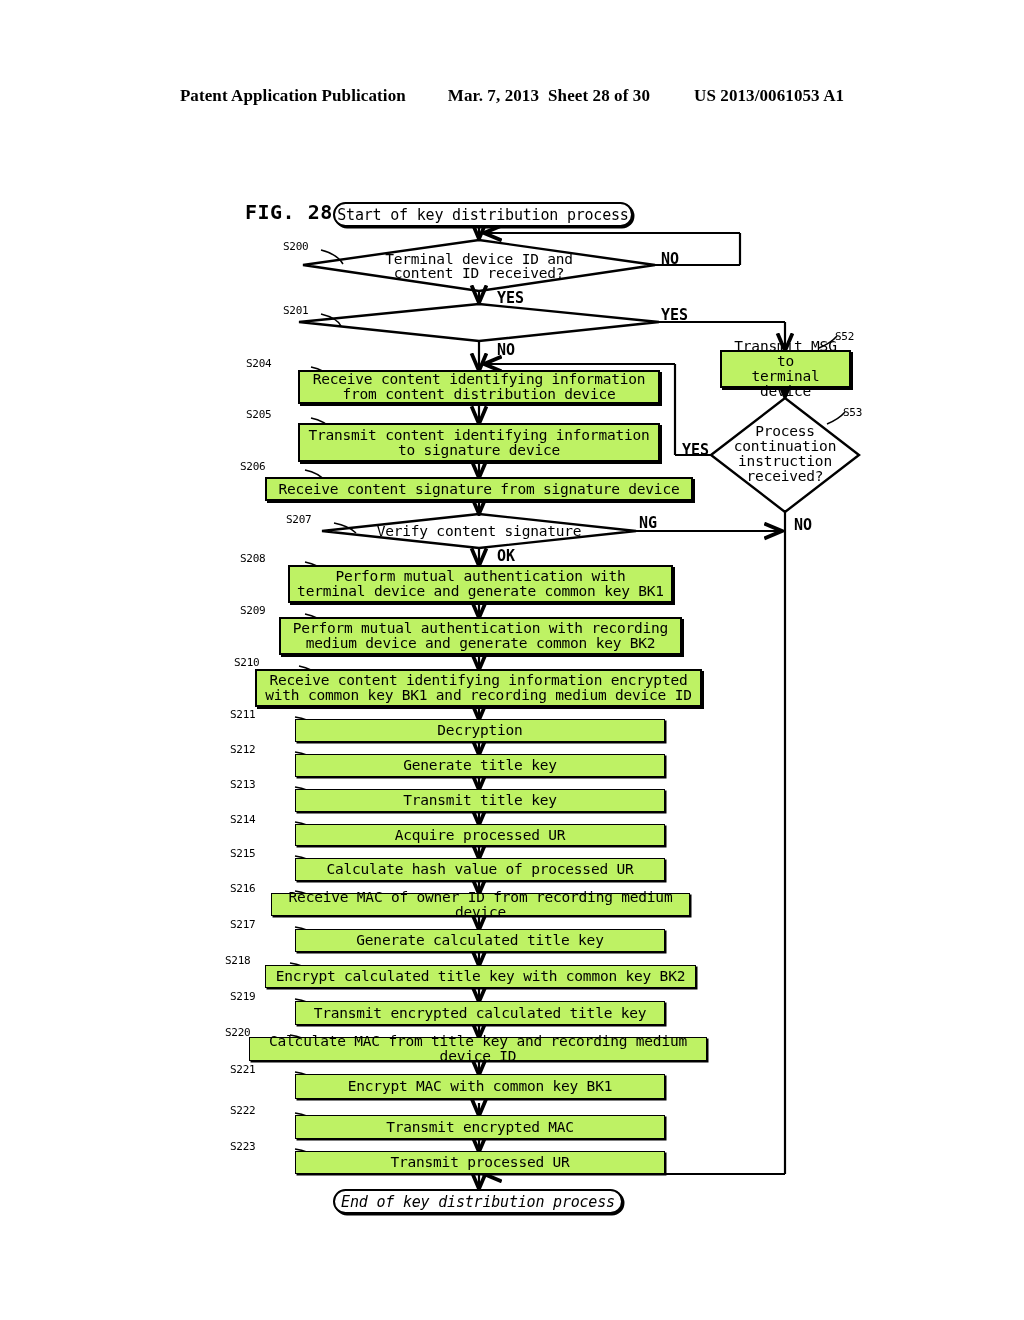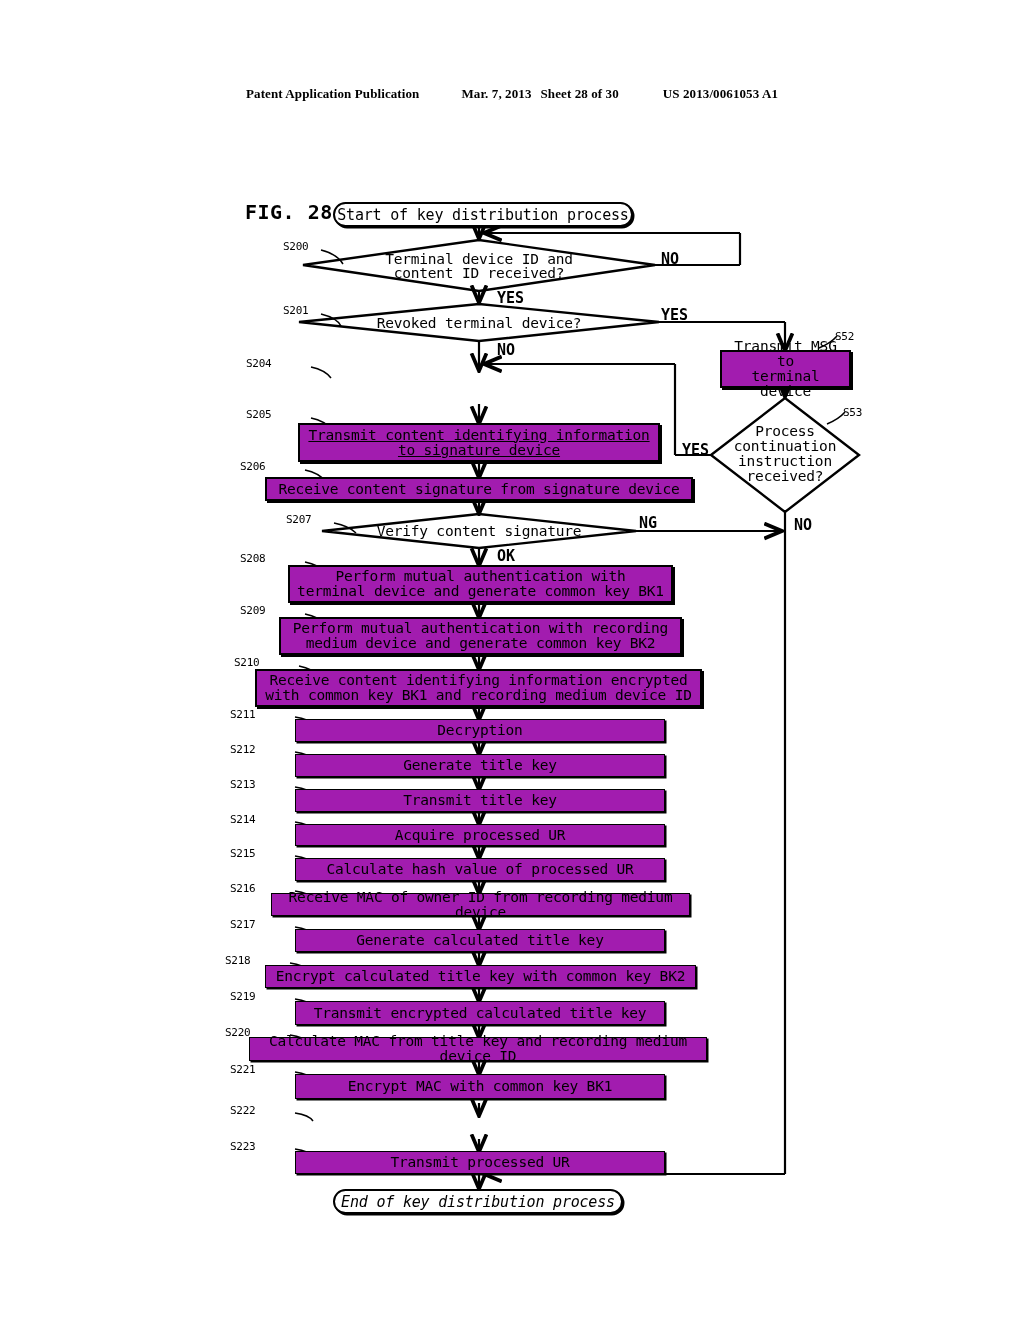--- a/index.html
+++ b/index.html
@@ -6,21 +6,21 @@
   body{
     width:1024px;height:1320px;position:relative;overflow:hidden;
     font-family:"DejaVu Sans Mono","Liberation Mono",monospace;
     color:#000;
   }
   
   #pub-header{
     position:absolute;left:0;top:86px;width:1024px;
     display:flex;justify-content:center;align-items:baseline;
     font-family:"Liberation Serif","DejaVu Serif",serif;
-    font-weight:bold;font-size:13px;letter-spacing:.1px;white-space:nowrap;
+    font-weight:bold;font-size:17px;letter-spacing:.1px;white-space:nowrap;
   }
   #pub-header .seg{display:inline-block;}
   #pub-header .gap1{width:42px;}
   #pub-header .gap2{width:9px;}
   #pub-header .gap3{width:44px;}
 
   
   #flow{position:absolute;left:0;top:0;width:1024px;height:1320px;margin-left:37px;}
   #wires{position:absolute;left:0;top:0;width:1024px;height:1320px;pointer-events:none;}
 
@@ -33,21 +33,21 @@
   
   .step-id{
     position:absolute;font-size:11px;letter-spacing:-.3px;
     font-family:"DejaVu Sans Mono","Liberation Mono",monospace;
     white-space:nowrap;
   }
 
   
   .pbox{
     position:absolute;box-sizing:border-box;
-    border:2px solid #000;background:#a21caf;
+    border:2px solid #000;background:#bef264;
     display:flex;align-items:center;justify-content:center;
     text-align:center;line-height:1.02;
     font-size:14.5px;letter-spacing:-.2px;
     box-shadow:2px 2px 0 0 #000;
     padding:0 3px;
   }
   .pbox.thin{box-shadow:1.5px 1.5px 0 0 #000;border-width:1.6px;}
   .pbox span{display:block;white-space:pre-line;}
 
   
@@ -185,29 +185,32 @@
   <div class="term" style="left:296px;top:202px;width:300px;height:25px;">
     <span>Start of key distribution process</span>
   </div>
 
   <div class="term" style="left:296px;top:1189px;width:290px;height:25px;font-style:italic;">
     <span>End of key distribution process</span>
   </div>
 
   <div class="dtext" style="left:300px;top:248px;width:284px;height:36px;">Terminal device ID and
 content ID received?</div>
-  <div class="dtext" style="left:300px;top:313px;width:284px;height:20px;">Revoked terminal device?</div>
   <div class="dtext" style="left:320px;top:521px;width:244px;height:20px;">Verify content signature</div>
   <div class="dtext" style="left:686px;top:421px;width:124px;height:66px;line-height:1.05;">Process
 continuation
 instruction
 received?</div>
 
-
-  <div class="pbox" style="left:261px;top:423px;width:362px;height:39px;text-decoration:underline;">
+  <div class="pbox" style="left:261px;top:370px;width:362px;height:34px;">
+    <span>Receive content identifying information
+from content distribution device</span>
+    </div>
+
+  <div class="pbox" style="left:261px;top:423px;width:362px;height:39px;">
     <span>Transmit content identifying information
 to signature device</span>
     </div>
 
   <div class="pbox" style="left:228px;top:477px;width:428px;height:24px;">
     <span>Receive content signature from signature device</span>
     </div>
 
   <div class="pbox" style="left:251px;top:565px;width:385px;height:38px;">
     <span>Perform mutual authentication with
@@ -261,20 +264,23 @@
     </div>
 
   <div class="pbox thin" style="left:212px;top:1037px;width:458px;height:24px;">
     <span>Calculate MAC from title key and recording medium device ID</span>
     </div>
 
   <div class="pbox thin" style="left:258px;top:1074px;width:370px;height:25px;">
     <span>Encrypt MAC with common key BK1</span>
     </div>
 
+  <div class="pbox thin" style="left:258px;top:1115px;width:370px;height:24px;">
+    <span>Transmit encrypted MAC</span>
+    </div>
 
   <div class="pbox thin" style="left:258px;top:1151px;width:370px;height:23px;">
     <span>Transmit processed UR</span>
     </div>
 
   <div class="pbox" style="left:683px;top:350px;width:131px;height:38px;">
     <span>Transmit MSG to
 terminal device</span>
     </div>
 

